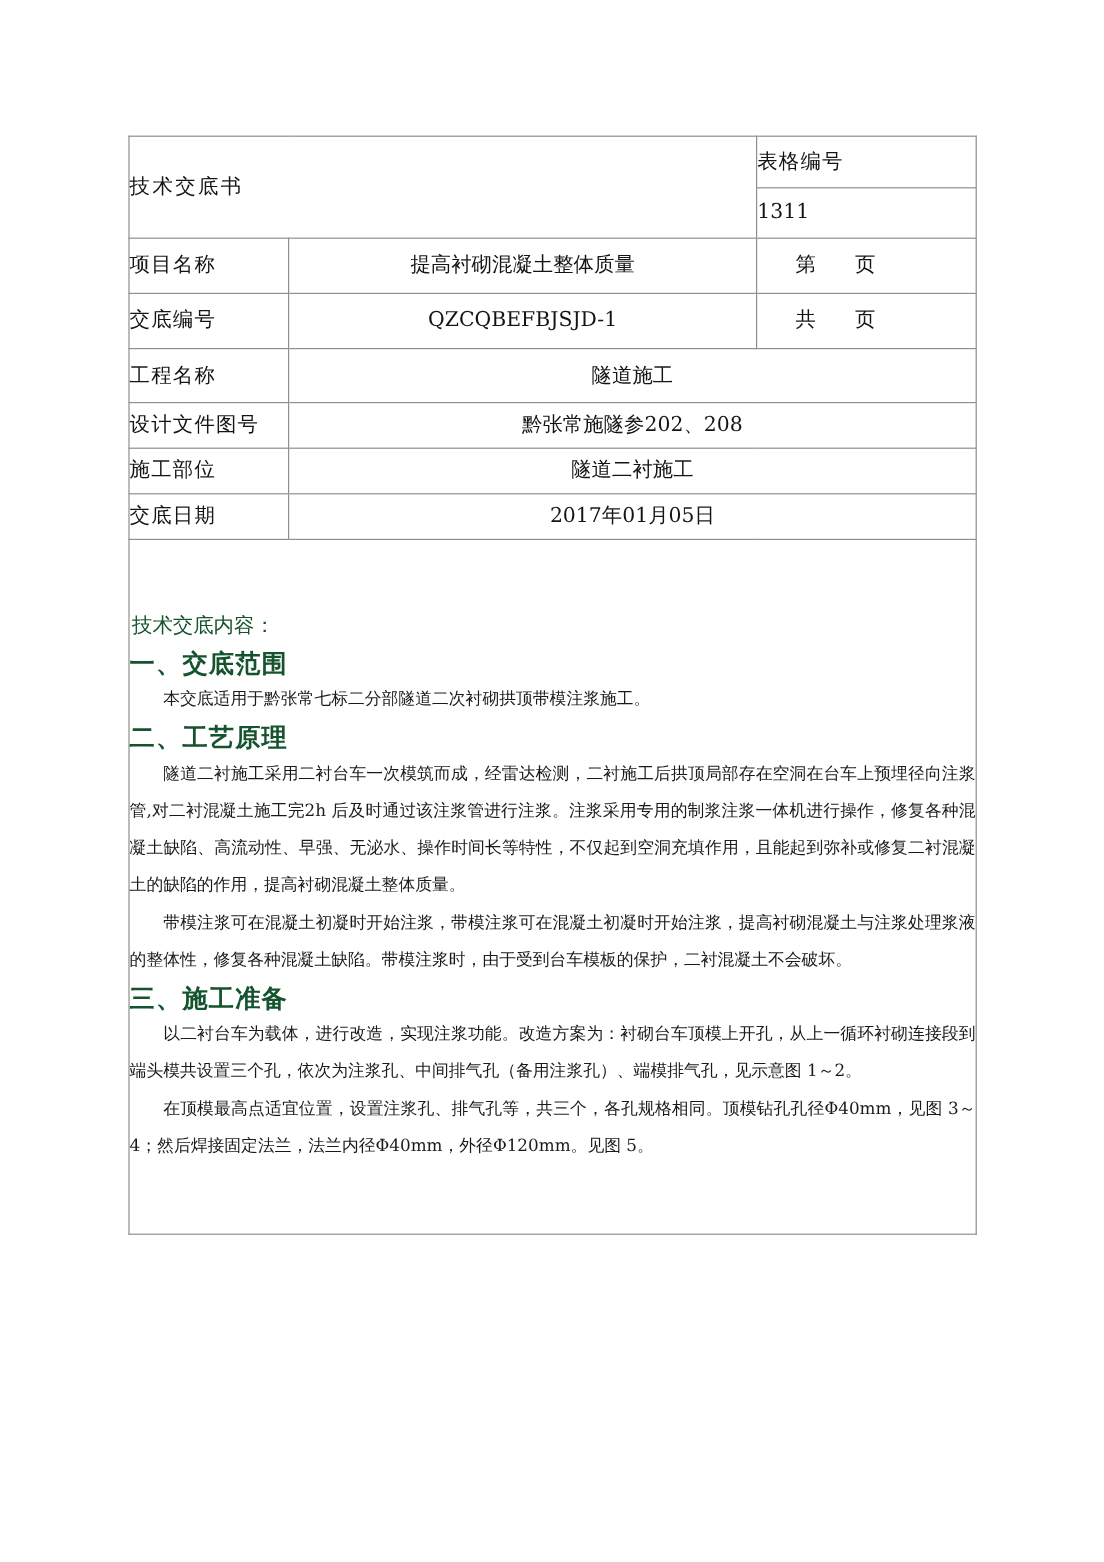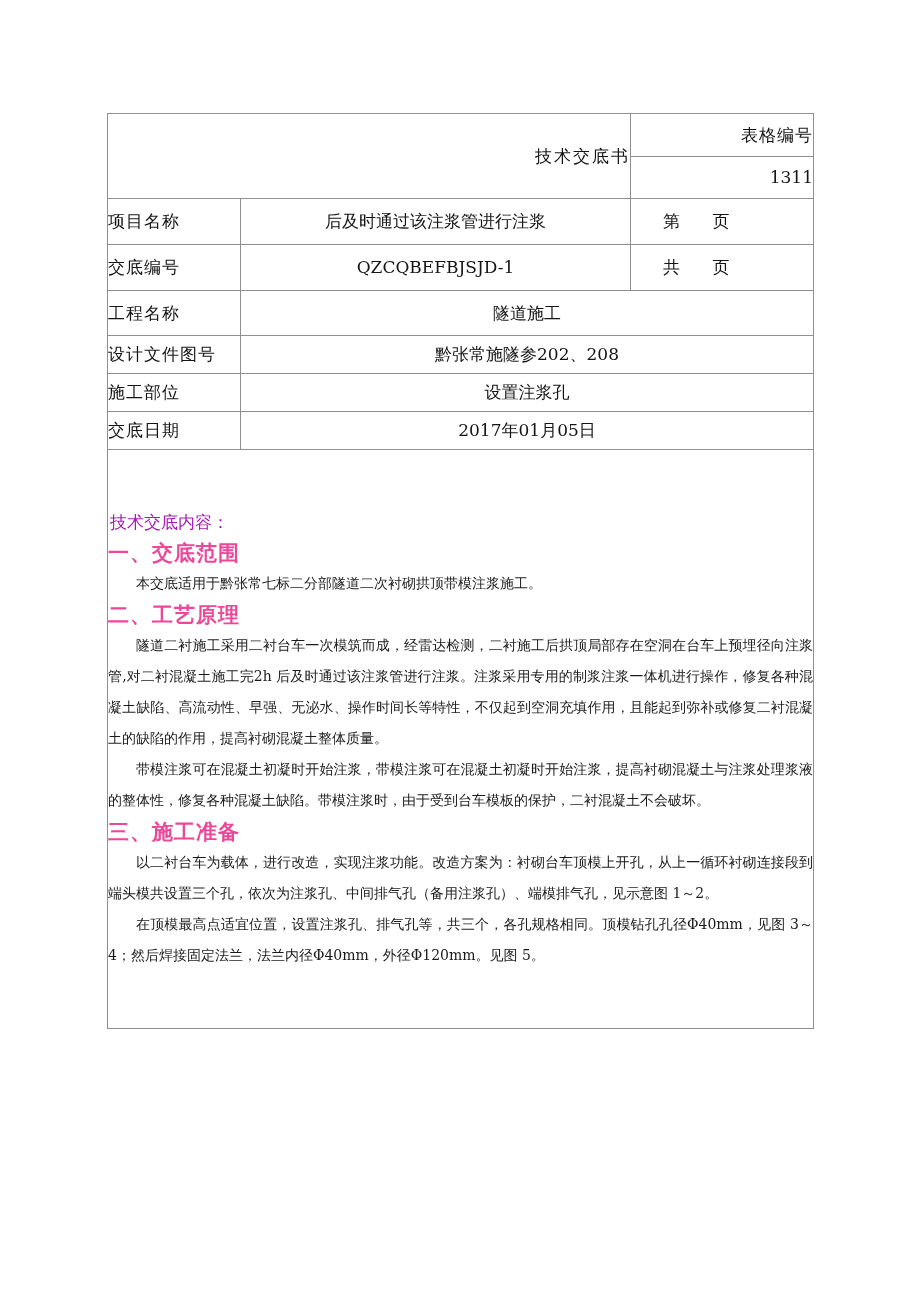--- a/index.html
+++ b/index.html
@@ -37,21 +37,21 @@
   .doc-table td {
     border: 1px solid #8f8f8f;
     padding: 0;
     vertical-align: middle;
     font-size: 17px;
     color: #141414;
     line-height: 1.2;
   }
 
   .cell-center {
-    text-align: right;
+    text-align: left;
   }
 
   .title-cell {
     height: 83px;
     font-size: 19px;
     letter-spacing: 2px;
   }
   .formno-cell {
     height: 42px;
     font-size: 17px;
@@ -89,30 +89,30 @@
   .content-cell {
     padding: 8px 8px 10px 8px;
     vertical-align: top;
     height: 578px;
   }
 
   .content-intro {
     font-size: 17px;
     line-height: 30px;
     padding-left: 2px;
-    color: #a21caf;
+    color: #14532d;
   }
 
   .sec-heading {
     font-size: 21px;
     font-weight: bold;
     line-height: 31px;
     letter-spacing: 1px;
     margin: 0;
-    color: #ec4899;
+    color: #14532d;
   }
 
   .para {
     font-size: 14px;
     line-height: 31px;
     text-align: justify;
     text-justify: inter-ideograph;
     text-indent: 2em;
     margin: 0;
     color: #1a1a1a;
@@ -135,21 +135,21 @@
       <tr>
         <td class="title-cell cell-center" colspan="2" rowspan="2">技术交底书</td>
         <td class="formno-cell cell-center">表格编号</td>
       </tr>
       <tr>
         <td class="formval-cell cell-center">1311</td>
       </tr>
 
       <tr class="row-45">
         <td class="label-cell">项目名称</td>
-        <td class="value-cell">后及时通过该注浆管进行注浆</td>
+        <td class="value-cell">提高衬砌混凝土整体质量</td>
         <td class="page-cell"><span class="pg-inner">第      页</span></td>
       </tr>
 
       <tr class="row-45">
         <td class="label-cell">交底编号</td>
         <td class="value-cell">QZCQBEFBJSJD-1</td>
         <td class="page-cell"><span class="pg-inner">共      页</span></td>
       </tr>
 
       <tr class="row-44">
@@ -157,21 +157,21 @@
         <td class="value-cell" colspan="2">隧道施工</td>
       </tr>
 
       <tr class="row-37">
         <td class="label-cell">设计文件图号</td>
         <td class="value-cell" colspan="2">黔张常施隧参202、208</td>
       </tr>
 
       <tr class="row-37">
         <td class="label-cell">施工部位</td>
-        <td class="value-cell" colspan="2">设置注浆孔</td>
+        <td class="value-cell" colspan="2">隧道二衬施工</td>
       </tr>
 
       <tr class="row-37">
         <td class="label-cell">交底日期</td>
         <td class="value-cell" colspan="2">2017年01月05日</td>
       </tr>
 
       <tr>
         <td class="content-cell" colspan="3">
 

